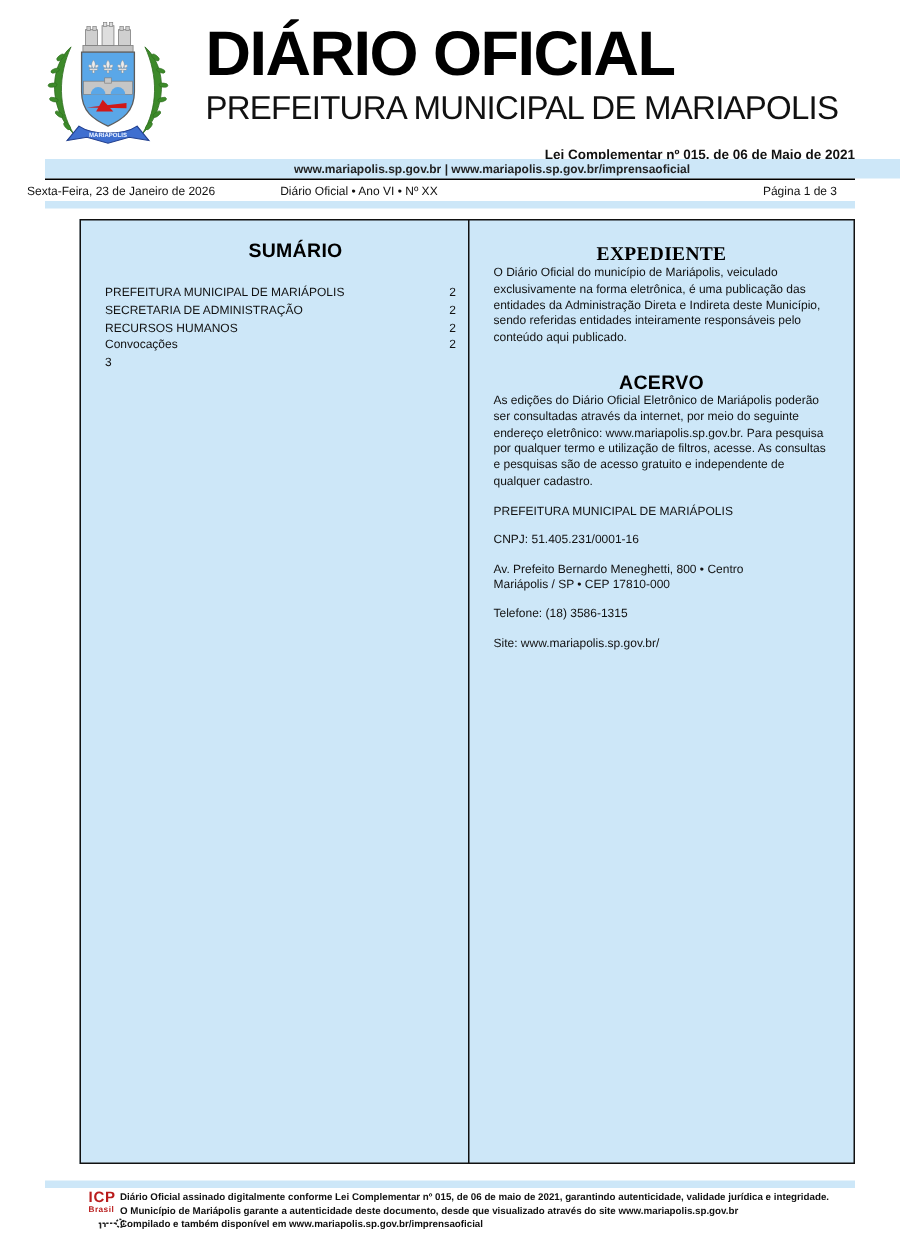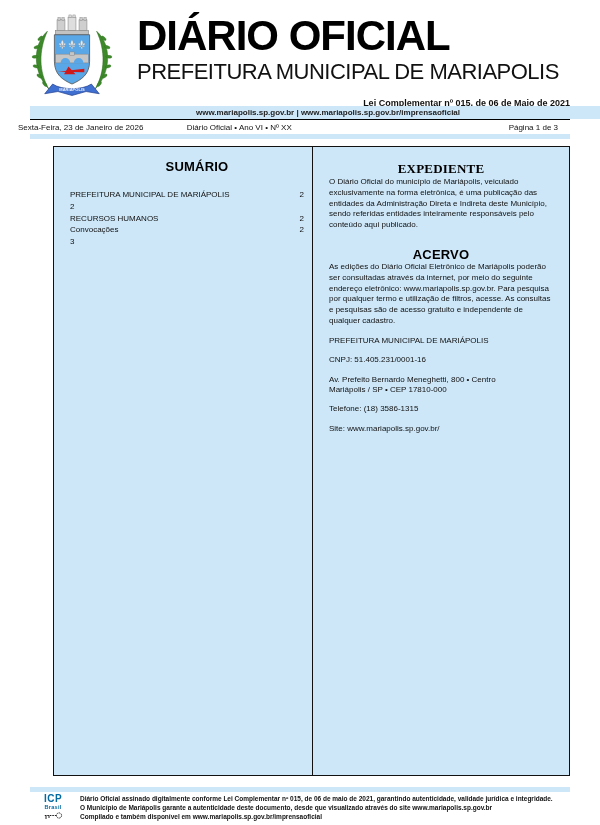--- a/index.html
+++ b/index.html
@@ -34,21 +34,21 @@
   .toc-page { flex:0 0 auto; margin-right:20px; }
 
   .box.right .box-title.first { margin-top:2px;font-family:Liberation Serif, serif; }
   .box.right p { font-size:8px; line-height:1.35; color:#111; }
   .box.right .box-title.mid { margin-top:16px; }
   .ent-line { font-size:8px; line-height:1.3; margin-top:9px; color:#111; }
   .ent-line.addr { width:200px; }
 
   
   .footbar { position:absolute; left:30px; top:787px; width:540px; height:5px; background:var(--blue); }
-  .icp { position:absolute; left:38px; top:794px; width:30px; text-align:center; color:#0369a1; }
+  .icp { position:absolute; left:59px; top:794px; width:30px; text-align:left; color:#b91c1c; }
   .icp .icp1 { font-size:10px; font-weight:bold; line-height:1; letter-spacing:0.5px; }
   .icp .icp2 { font-size:5.5px; font-weight:bold; line-height:1; margin-top:0.5px; letter-spacing:0.3px; }
   .icp svg { display:block; margin:1px auto 0 auto; }
   .foot-text { position:absolute; left:80px; top:795px; width:502px; font-size:6.5px; font-weight:bold; line-height:1.35; color:#111; }
 
   :root { --blue:#cde7f8; }
 </style>
 </head>
 <body>
 
@@ -139,20 +139,21 @@
   <div class="bluebar-thin"></div>
 
   <div class="box left">
     <div class="box-title">SUMÁRIO</div>
     <div class="toc">
       <div class="toc-row">
         <span class="toc-label">PREFEITURA MUNICIPAL DE MARIÁPOLIS</span>
         <span class="toc-page">2</span>
       </div>
       <div class="toc-row">
+        <span class="toc-label">SECRETARIA DE ADMINISTRAÇÃO</span>
         <span class="toc-page">2</span>
       </div>
       <div class="toc-row">
         <span class="toc-label">RECURSOS HUMANOS</span>
         <span class="toc-page">2</span>
       </div>
       <div class="toc-row">
         <span class="toc-label">Convocações</span>
         <span class="toc-page">2</span>
       </div>

